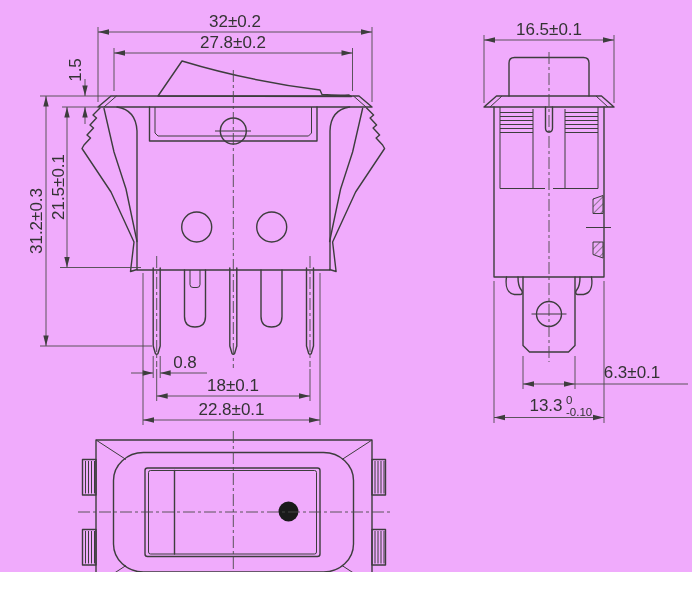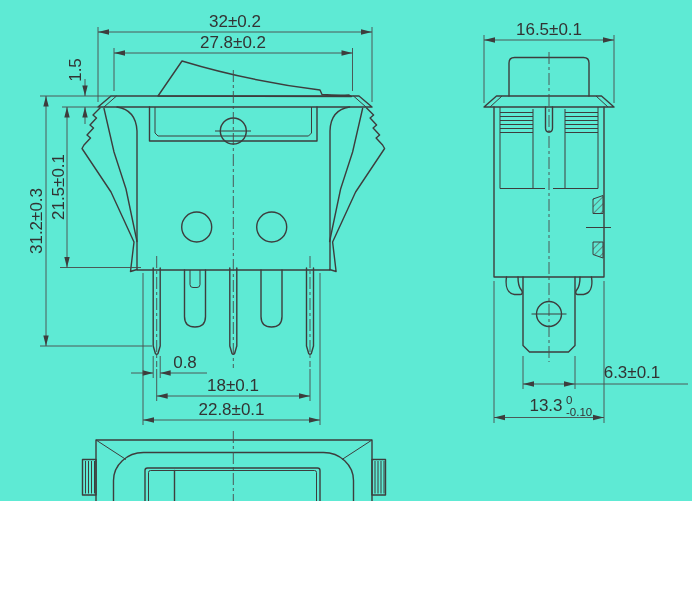--- a/index.html
+++ b/index.html
@@ -1,16 +1,16 @@
 <!DOCTYPE html>
 <html><head>
 <meta charset="utf-8">
 <style>
   html,body{margin:0;padding:0;background:#ffffff;}
-  .canvas{position:relative;width:692px;height:501px;background:#5eead4;overflow:hidden;
+  .canvas{position:relative;width:692px;height:572px;background:#f0abfc;overflow:hidden;
           font-family:"Liberation Sans", sans-serif;}
   svg text{fill:#333333;font-family:"Liberation Sans", sans-serif;}
   .obj{stroke:#3d3d3d;stroke-width:1.4;fill:none;stroke-linejoin:round;stroke-linecap:round;}
   .thin{stroke:#3d3d3d;stroke-width:1;fill:none;}
   .dim{stroke:#4a4a4a;stroke-width:0.9;fill:none;}
   .cl{stroke:#4a4a4a;stroke-width:0.9;fill:none;stroke-dasharray:12 3 3 3;}
   .arr{fill:#3d3d3d;stroke:none;}
   .dtx{font-size:17px;}
   .dtx-sm{font-size:11.5px;}
 </style>

